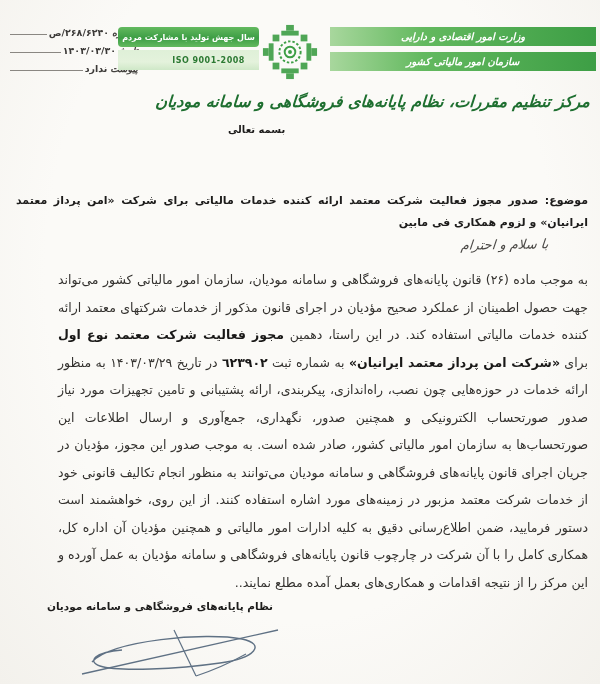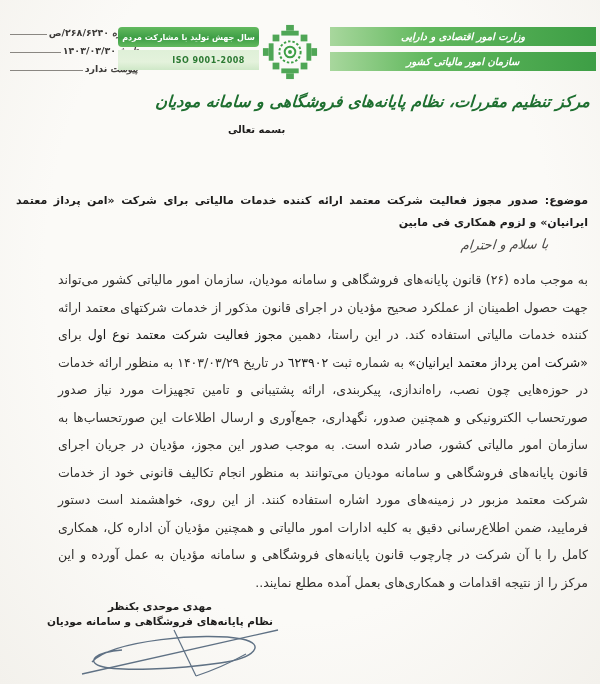--- a/index.html
+++ b/index.html
@@ -86,21 +86,21 @@
   .salutation{
     position:absolute;right:52px;top:237px;
     font-size:13px;font-style:italic;color:#4a4845;
     transform:skewX(-6deg) rotate(-1deg);
   }
   .body-text{
     position:absolute;right:12px;left:58px;top:266px;
     font-size:12.5px;line-height:27.5px;
     text-align:justify;color:#33312e;
   }
-  .body-text .seg-bold{font-weight:normal;color:#191817;}
+  .body-text .seg-bold{font-weight:bold;color:#191817;}
 
   
   .signature-block{
     position:absolute;left:46px;top:599px;width:228px;
     text-align:center;font-size:10.5px;font-weight:bold;
     line-height:15px;color:#1d1c1b;
   }
   .signature-scribble{
     position:absolute;left:78px;top:624px;width:206px;height:56px;
   }
@@ -165,21 +165,20 @@
   <div class="besmellah">بسمه تعالی</div>
 
 
   <div class="subject">موضوع: صدور مجوز فعالیت شرکت معتمد ارائه کننده خدمات مالیاتی برای شرکت «امن پرداز معتمد ایرانیان» و لزوم همکاری فی مابین</div>
 
   <div class="salutation">با سلام و احترام</div>
 
   <div class="body-text"><span>به موجب ماده (۲۶) قانون پایانه‌های فروشگاهی و سامانه مودیان، سازمان امور مالیاتی کشور می‌تواند جهت حصول اطمینان از عملکرد صحیح مؤدیان در اجرای قانون مذکور از خدمات شرکتهای معتمد ارائه کننده خدمات مالیاتی استفاده کند. در این راستا، دهمین </span><span class="seg-bold">مجوز فعالیت شرکت معتمد نوع اول</span><span> برای </span><span class="seg-bold">«شرکت امن پرداز معتمد ایرانیان»</span><span> به شماره ثبت </span><span class="seg-bold">٦٢٣٩٠٢</span><span> در تاریخ ۱۴۰۳/۰۳/۲۹ به منظور ارائه خدمات در حوزه‌هایی چون نصب، راه‌اندازی، پیکربندی، ارائه پشتیبانی و تامین تجهیزات مورد نیاز صدور صورتحساب الکترونیکی و همچنین صدور، نگهداری، جمع‌آوری و ارسال اطلاعات این صورتحساب‌ها به سازمان امور مالیاتی کشور، صادر شده است. به موجب صدور این مجوز، مؤدیان در جریان اجرای قانون پایانه‌های فروشگاهی و سامانه مودیان می‌توانند به منظور انجام تکالیف قانونی خود از خدمات شرکت معتمد مزبور در زمینه‌های مورد اشاره استفاده کنند. از این روی، خواهشمند است دستور فرمایید، ضمن اطلاع‌رسانی دقیق به کلیه ادارات امور مالیاتی و همچنین مؤدیان آن اداره کل، همکاری کامل را با آن شرکت در چارچوب قانون پایانه‌های فروشگاهی و سامانه مؤدیان به عمل آورده و این مرکز را از نتیجه اقدامات و همکاری‌های بعمل آمده مطلع نمایند..</span></div>
 
   <div class="signature-block">
-    <div>مهدی موحدی بکنظر</div>
     <div>نظام پایانه‌های فروشگاهی و سامانه مودیان</div>
   </div>
   <svg class="signature-scribble" viewBox="0 0 206 56" fill="none">
     <path d="M14 38 C 34 16, 128 8, 164 15 C 188 20, 178 34, 142 39 C 100 45, 40 48, 22 42 C 8 37, 18 28, 44 26" stroke="#5f7184" stroke-width="1.4"></path>
     <path d="M4 50 L 200 6" stroke="#5f7184" stroke-width="1.3"></path>
     <path d="M96 6 L 118 52" stroke="#5f7184" stroke-width="1.2"></path>
     <path d="M118 52 C 130 48, 150 40, 168 30" stroke="#5f7184" stroke-width="1.1"></path>
   </svg>
 
 </div>

